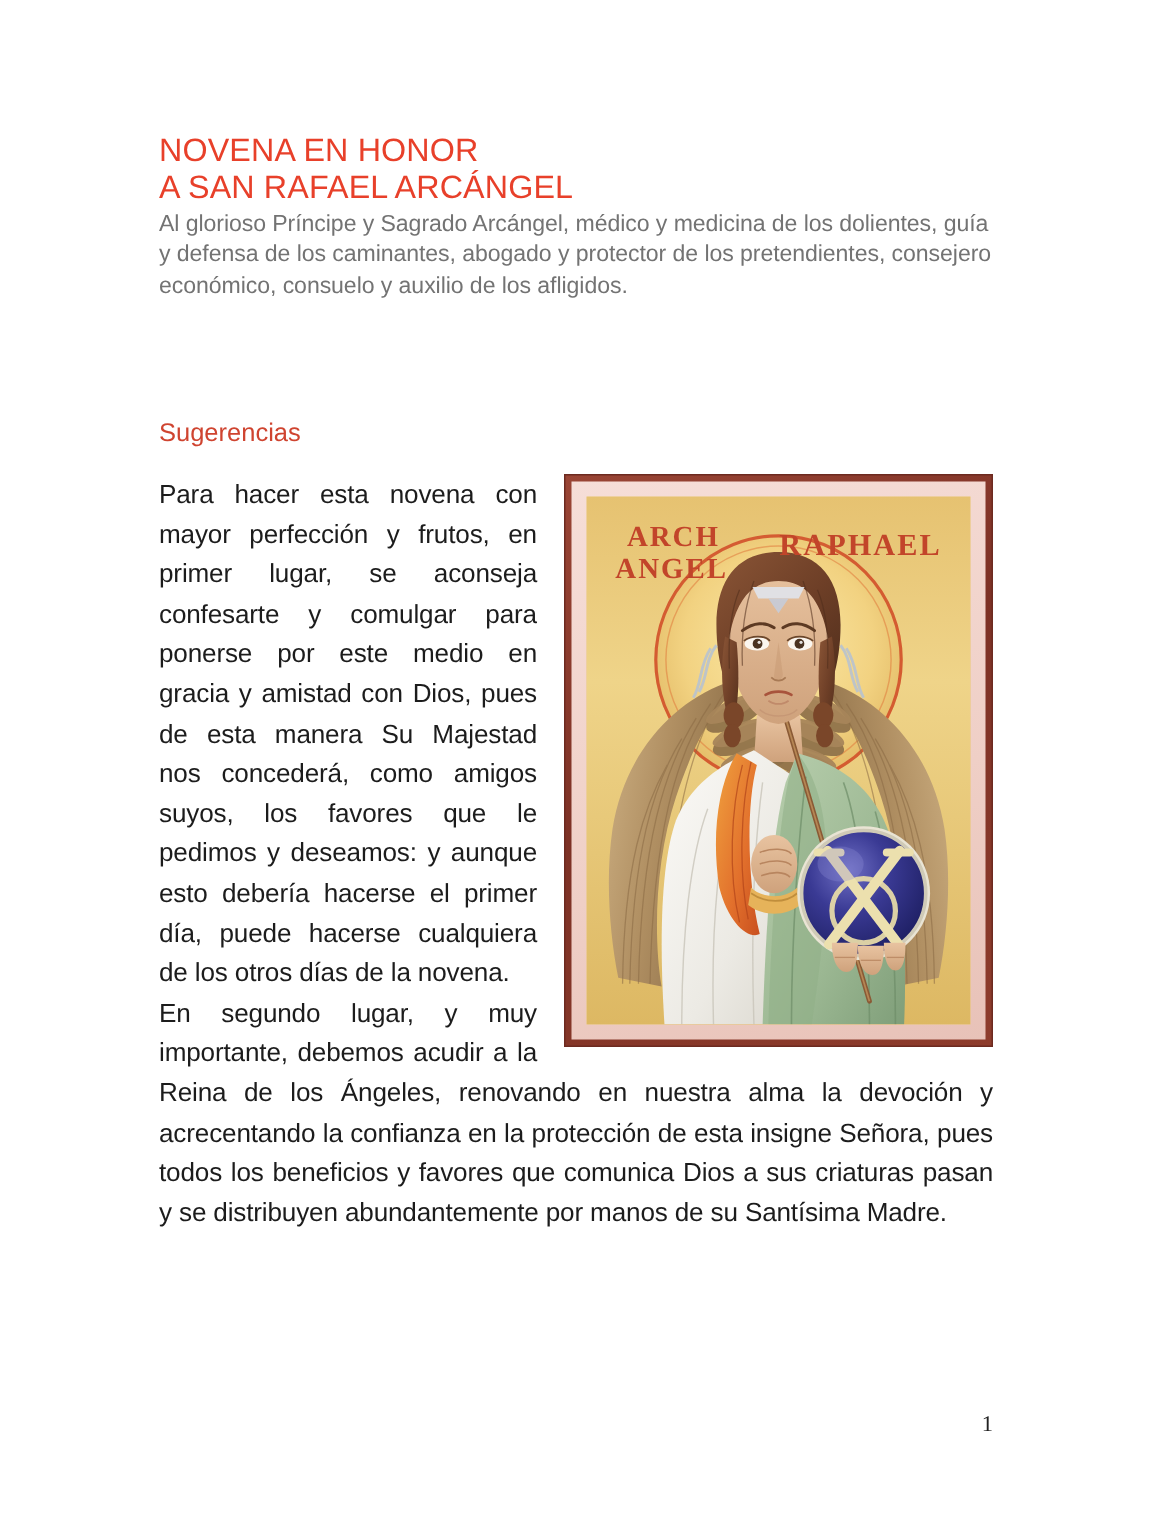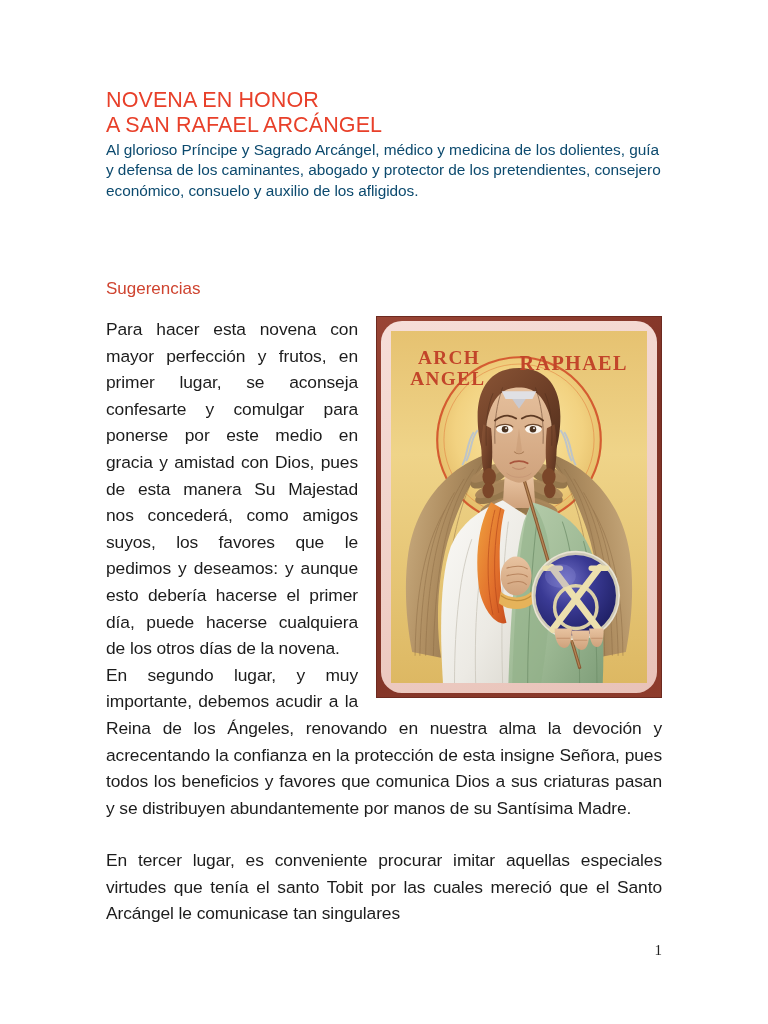--- a/index.html
+++ b/index.html
@@ -40,21 +40,21 @@
     color: #e8402a;
     font-size: 21.5px;
     line-height: 25px;
     font-weight: 400;
     letter-spacing: 0.1px;
     margin: 0;
     white-space: pre-line;
   }
 
   .doc-subtitle {
-    color: #0c4a6e;
+    color: #737373;
     font-size: 15.4px;
     line-height: 20.4px;
     font-weight: 400;
     margin: 2px 0 0 0;
     text-align: left;
     letter-spacing: -0.05px;
   }
 
   
   .section-heading {
@@ -117,21 +117,20 @@
     padding: 6px;
     box-sizing: border-box;
     box-shadow: 0 0 0 1px #6d2a20 inset;
   }
   .icon-mat {
     position: absolute;
     inset: 5px;
     background: linear-gradient(160deg, #f6ded8 0%, #efcfc6 60%, #e8c2b8 100%);
     padding: 19px;
     box-sizing: border-box;
-    border-radius: 21px;
   }
   .icon-inner {
     position: absolute;
     inset: 10px;
     overflow: hidden;
     background: #e9c878;
   }
   .icon-svg { display: block; width: 100%; height: 100%; }
 </style>
 </head>
@@ -384,21 +383,20 @@
               </svg>
             </div>
           </div>
         </div>
       </figure>
 
       <p class="para">Para hacer esta novena con mayor perfección y frutos, en primer lugar, se aconseja confesarte y comulgar para ponerse por este medio en gracia y amistad con Dios, pues de esta manera Su Majestad nos concederá, como amigos suyos, los favores que le pedimos y deseamos: y aunque esto debería hacerse el primer día, puede hacerse cualquiera de los otros días de la novena.</p>
 
       <p class="para">En segundo lugar, y muy importante, debemos acudir a la Reina de los Ángeles, renovando en nuestra alma la devoción y acrecentando la confianza en la protección de esta insigne Señora, pues todos los beneficios y favores que comunica Dios a sus criaturas pasan y se distribuyen abundantemente por manos de su Santísima Madre.</p>
 
-      <p class="para gap">En tercer lugar, es conveniente procurar imitar aquellas especiales virtudes que tenía el santo Tobit por las cuales mereció que el Santo Arcángel le comunicase tan singulares</p>
 
     </div>
 
   </div>
 
   <div class="page-number">1</div>
 
 </div>
 
 </body></html>

